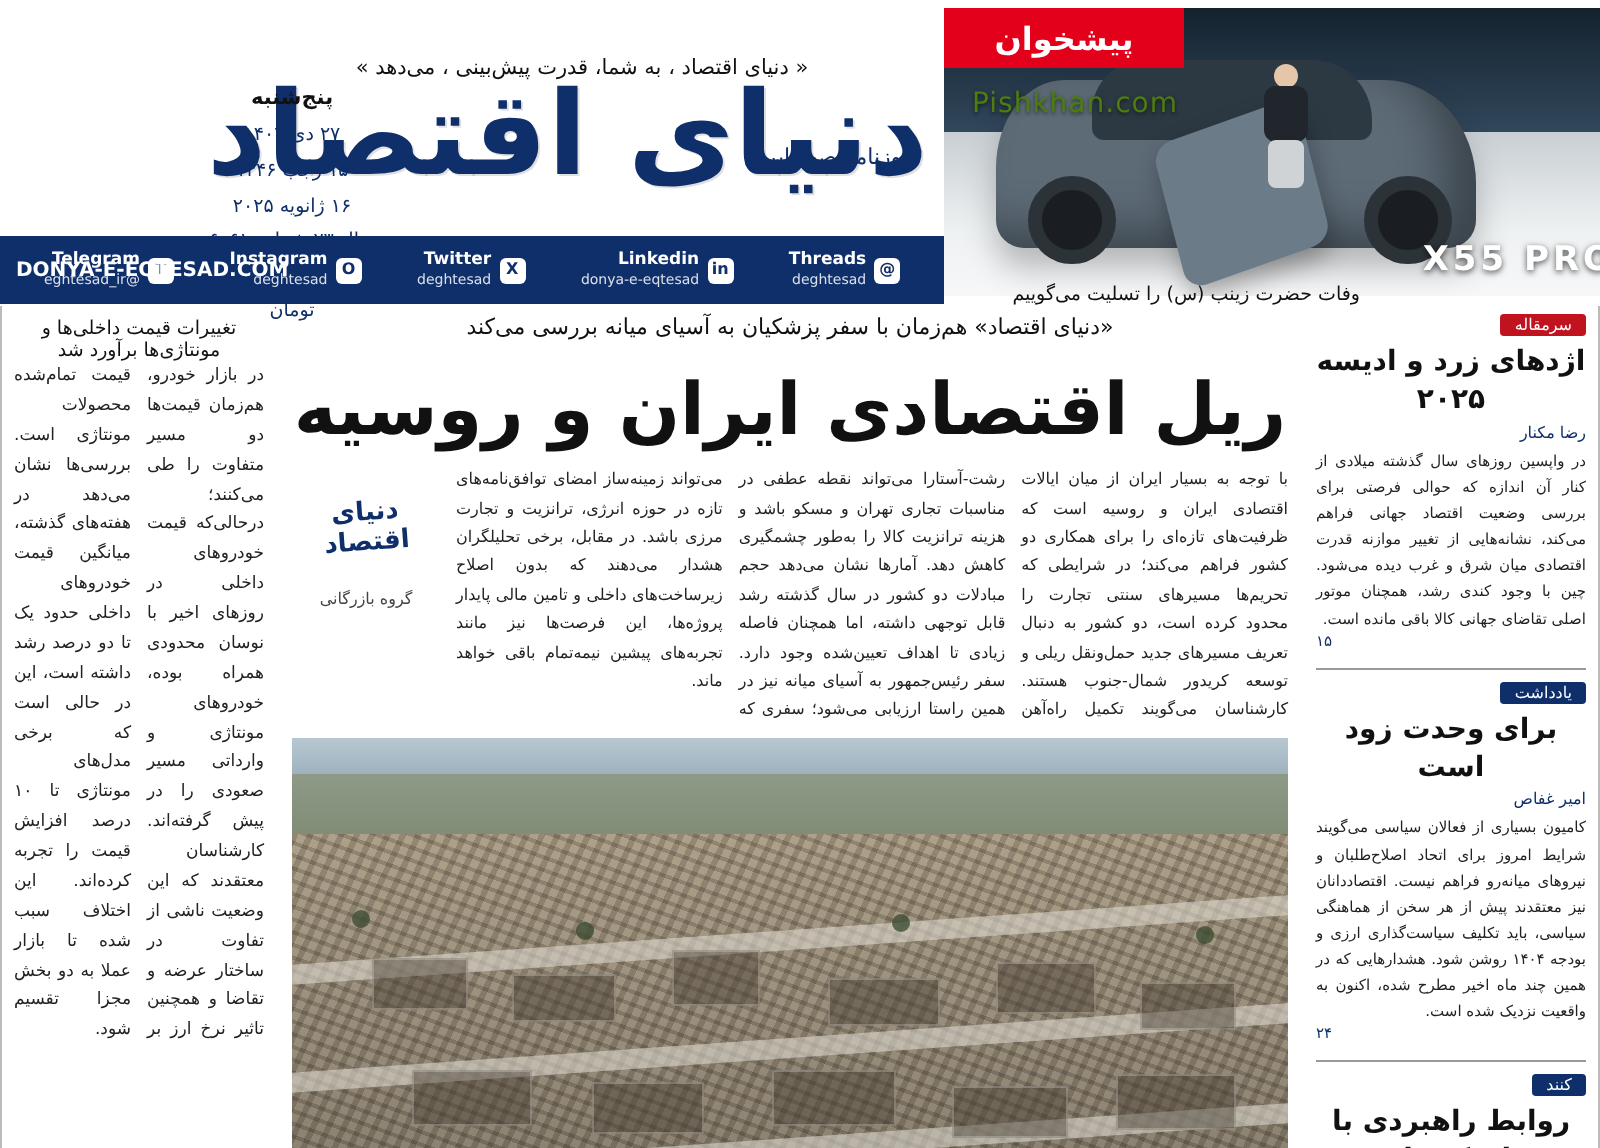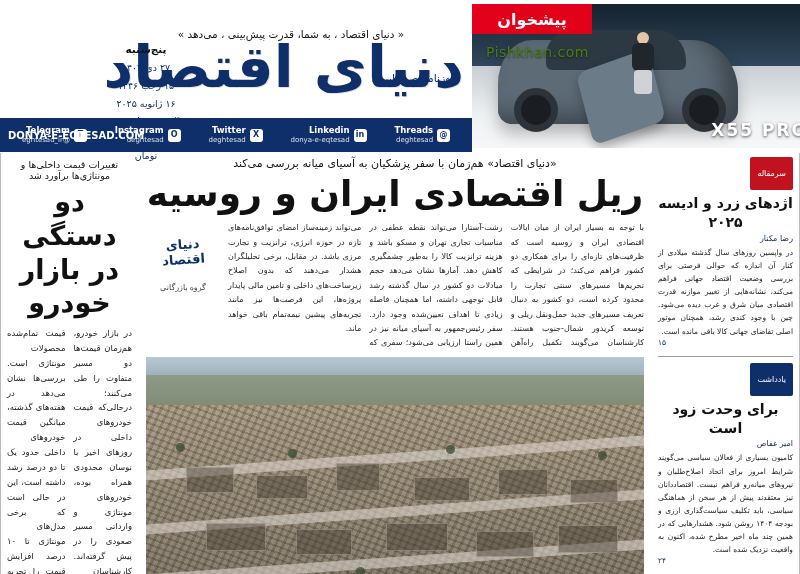--- a/index.html
+++ b/index.html
@@ -147,35 +147,35 @@
     font-size: 27px; font-weight: bold; color: #111; line-height: 1.25;
     text-align: center; margin: 4px 0 6px;
   }
   .lead-body {
     font-size: 8.5px; color: #222; line-height: 1.75; text-align: justify;
     column-count: 2; column-gap: 8px;
   }
 
   
   .main-kicker {
-    font-size: 11px; color: #111; text-align: center; margin: 2px 0 2px;
+    font-size: 11px; color: #111; text-align: center; margin: 2px 0 14px;
   }
   .main-head {
     font-size: 36px; font-weight: bold; color: #111; text-align: center;
     line-height: 1.2; margin: 2px 0 6px;
   }
   .main-cols {
     display: flex; flex-direction: row-reverse; gap: 8px; margin-bottom: 6px;
   }
   .byline { width: 74px; text-align: center; }
   .byline .sig {
     font-size: 13px; color: #0f2f6b; font-weight: bold; transform: rotate(-4deg);
     margin-top: 16px;
   }
-  .byline .name { font-size: 8px; color: #444; margin-top: 16px; font-family: Liberation Serif, serif; }
+  .byline .name { font-size: 8px; color: #444; margin-top: 16px; }
   .main-text {
     flex: 1; font-size: 8px; color: #222; line-height: 1.8; text-align: justify;
     column-count: 3; column-gap: 8px;
   }
   .photo {
     position: relative; width: 100%; height: 232px; overflow: hidden;
     background: linear-gradient(180deg,#9fb3bd 0%,#b9a88e 18%,#a89880 45%,#8d8270 75%,#7d7466 100%);
   }
   .photo .sea {
     position: absolute; left: 0; right: 0; top: 0; height: 26px;
@@ -202,21 +202,21 @@
   }
   .photo .tree {
     position: absolute; width: 9px; height: 9px; border-radius: 50%;
     background: rgba(58,74,48,.75);
   }
 
   
   .l-section { margin-bottom: 9px; }
   .l-tag {
     display: inline-block; background: #0f2f6b; color: #fff;
-    font-size: 8px; padding: 12px 7px; border-radius: 2px; float: right;
+    font-size: 8px; padding: 1px 7px; border-radius: 2px; float: right;
   }
   .l-tag.red { background: #c1121f; }
   .l-head {
     clear: both; font-size: 14px; font-weight: bold; color: #111;
     text-align: center; line-height: 1.35; padding-top: 4px;
   }
   .l-author { font-size: 8px; color: #0f2f6b; margin: 2px 0 3px; }
   .l-body { font-size: 7.5px; color: #222; line-height: 1.75; text-align: justify; }
   .l-more { font-size: 7.5px; color: #0f2f6b; text-align: left; }
   .l-rule { border: 0; border-top: 1px solid #999; margin: 6px 0; }
@@ -305,28 +305,28 @@
           <span class="ico">T</span>
           <span class="txt">
               <b>Telegram</b>
               <span>@eghtesad_ir</span>
             </span>
         </div>
       </div>
       <div class="mast-brand">DONYA-E-EQTESAD.COM</div>
     </div>
 
+    <div class="top-note">وفات حضرت زینب (س) را تسلیت می‌گوییم</div>
   </div>
 
   <div class="content">
 
     <div class="col-right">
       <div>
         <div class="kicker">تغییرات قیمت داخلی‌ها و مونتاژی‌ها برآورد شد</div>
-        <div class="lead-head">دو دستگی در بازار خودرو</div>
         <div class="lead-body">در بازار خودرو، هم‌زمان قیمت‌ها دو مسیر متفاوت را طی می‌کنند؛ درحالی‌که قیمت خودروهای داخلی در روزهای اخیر با نوسان محدودی همراه بوده، خودروهای مونتاژی و وارداتی مسیر صعودی را در پیش گرفته‌اند. کارشناسان معتقدند که این وضعیت ناشی از تفاوت در ساختار عرضه و تقاضا و همچنین تاثیر نرخ ارز بر قیمت تمام‌شده محصولات مونتاژی است. بررسی‌ها نشان می‌دهد در هفته‌های گذشته، میانگین قیمت خودروهای داخلی حدود یک تا دو درصد رشد داشته است، این در حالی است که برخی مدل‌های مونتاژی تا ۱۰ درصد افزایش قیمت را تجربه کرده‌اند. این اختلاف سبب شده تا بازار عملا به دو بخش مجزا تقسیم شود.</div>
 
       </div>
 
     </div>
 
     <div class="col-main">
       <div class="main-kicker">«دنیای اقتصاد» هم‌زمان با سفر پزشکیان به آسیای میانه بررسی می‌کند</div>
       <div class="main-head">ریل اقتصادی ایران و روسیه</div>
 

